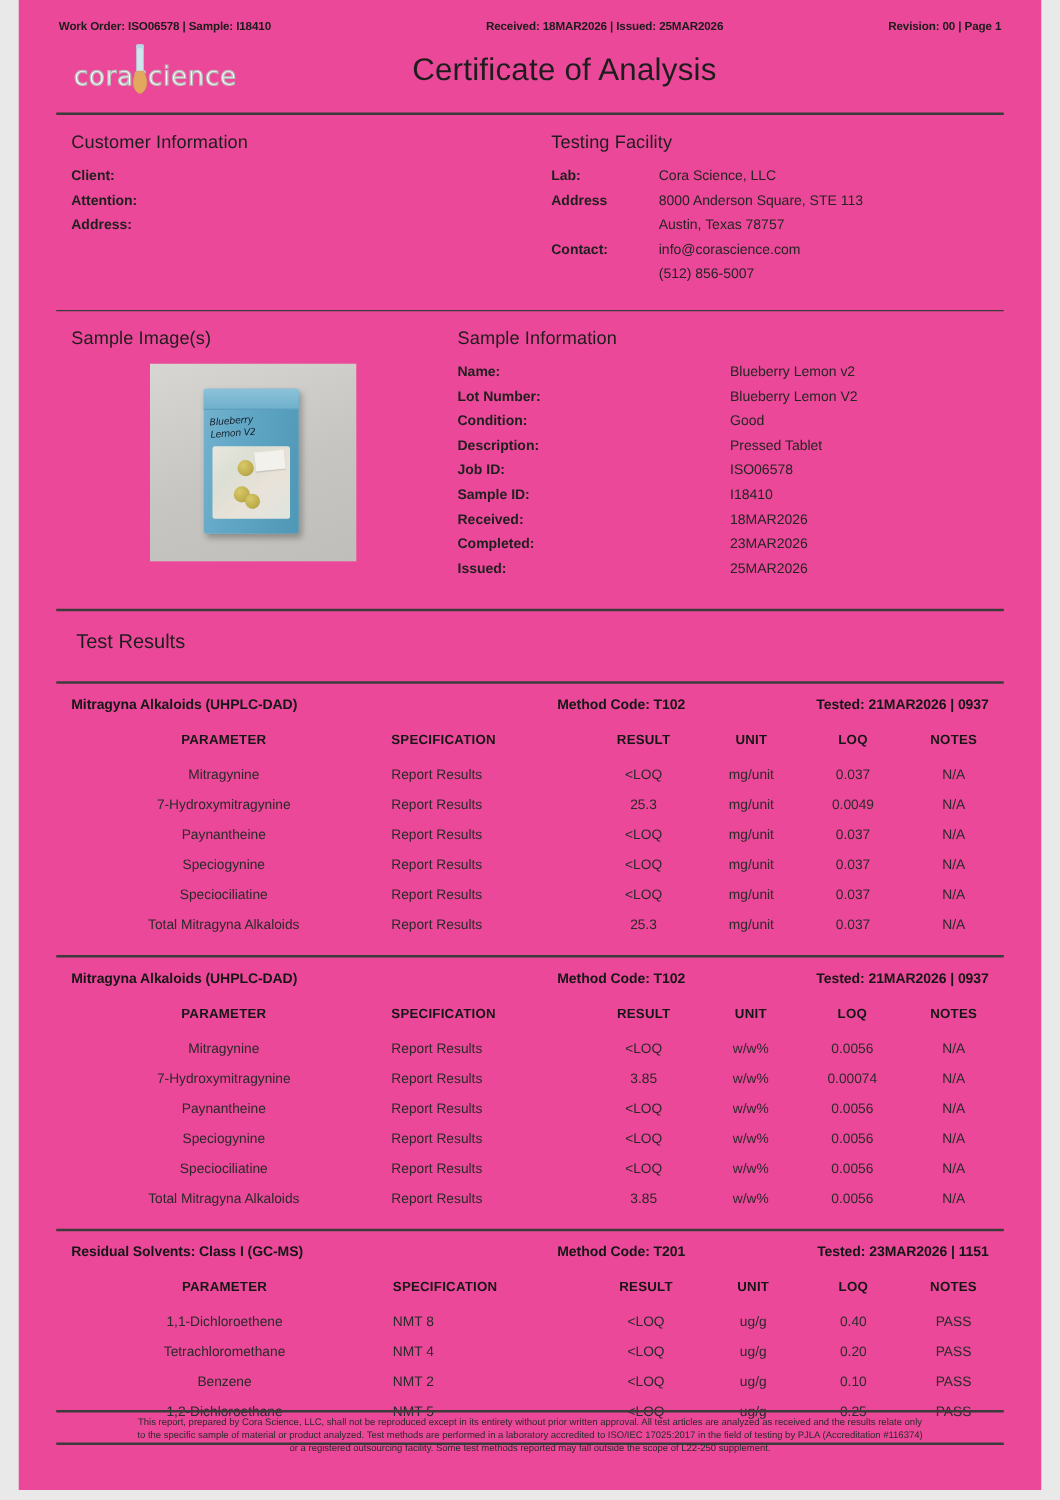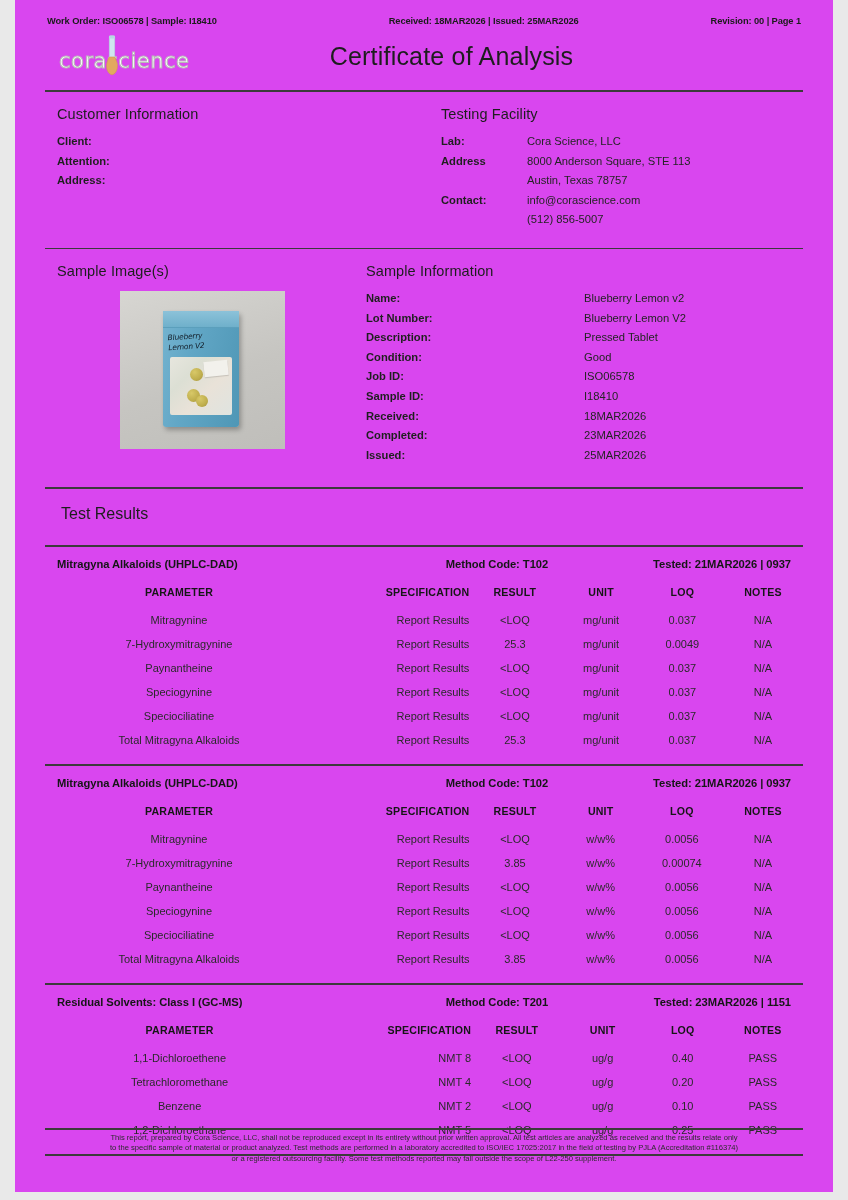--- a/index.html
+++ b/index.html
@@ -12,21 +12,21 @@
   }
   body {
     width: 848px;
     height: 1200px;
     overflow: hidden;
   }
   .page {
     width: 818px;
     min-height: 1192px;
     margin: 0 auto;
-    background: #d946ef;
+    background: #ec4899;
     padding: 12px 30px 0 30px;
     position: relative;
   }
 
   
   .meta-bar {
     display: flex;
     justify-content: space-between;
     align-items: flex-start;
     font-size: 9.3px;
@@ -256,21 +256,21 @@
     font-weight: bold;
     color: #161616;
     letter-spacing: 0.2px;
     padding: 6px 0 10px 0;
   }
   table.results td {
     padding: 6px 0 6px 0;
     color: #2a2a2a;
   }
   .col-param   { width: 300px; text-align: center; }
-  .col-spec    { width: 170px; text-align: right; }
+  .col-spec    { width: 170px; text-align: left; }
   .col-result  { width: 100px; text-align: center; }
   .col-unit    { width: 90px;  text-align: center; }
   .col-loq     { width: 90px;  text-align: center; }
   .col-notes   { width: 88px;  text-align: center; }
   td.col-param { text-align: center; padding-left: 14px; }
 
   
   .footer {
     position: absolute;
     left: 30px;
@@ -387,26 +387,26 @@
       <div id="sample-info-rows">
           <div class="sample-kv">
             <span class="k">Name:</span>
             <span class="v">Blueberry Lemon v2</span>
           </div>
           <div class="sample-kv">
             <span class="k">Lot Number:</span>
             <span class="v">Blueberry Lemon V2</span>
           </div>
           <div class="sample-kv">
+            <span class="k">Condition:</span>
+            <span class="v">Good</span>
+          </div>
+          <div class="sample-kv">
             <span class="k">Description:</span>
             <span class="v">Pressed Tablet</span>
-          </div>
-          <div class="sample-kv">
-            <span class="k">Condition:</span>
-            <span class="v">Good</span>
           </div>
           <div class="sample-kv">
             <span class="k">Job ID:</span>
             <span class="v">ISO06578</span>
           </div>
           <div class="sample-kv">
             <span class="k">Sample ID:</span>
             <span class="v">I18410</span>
           </div>
           <div class="sample-kv">

